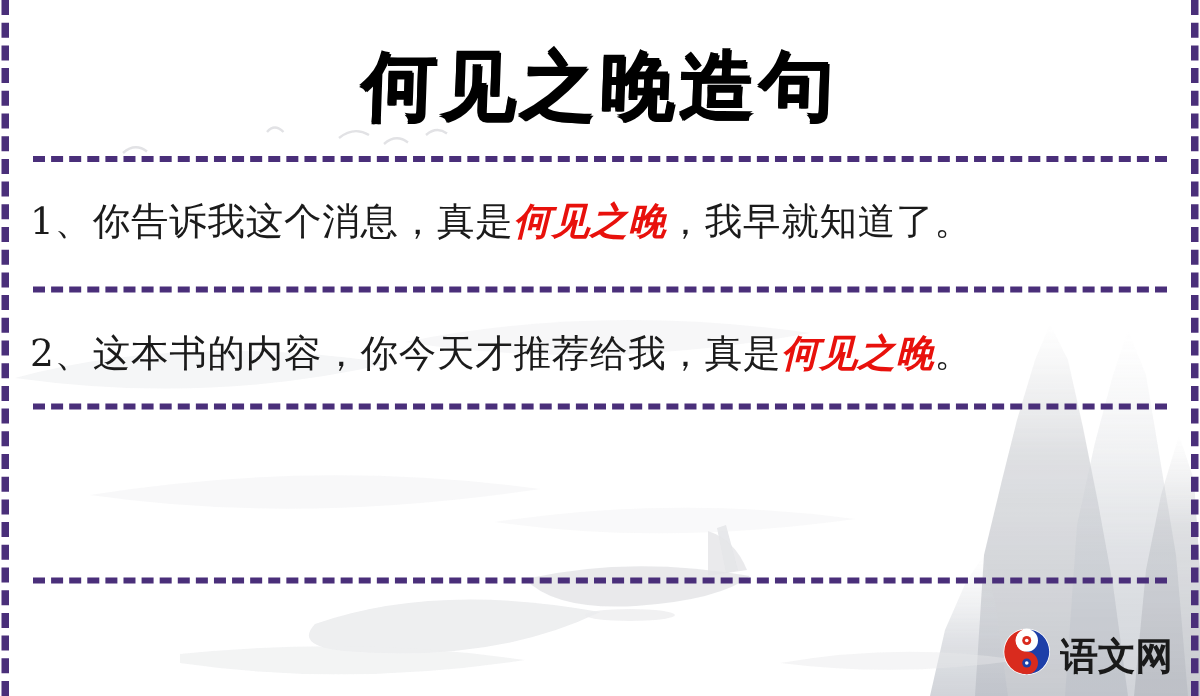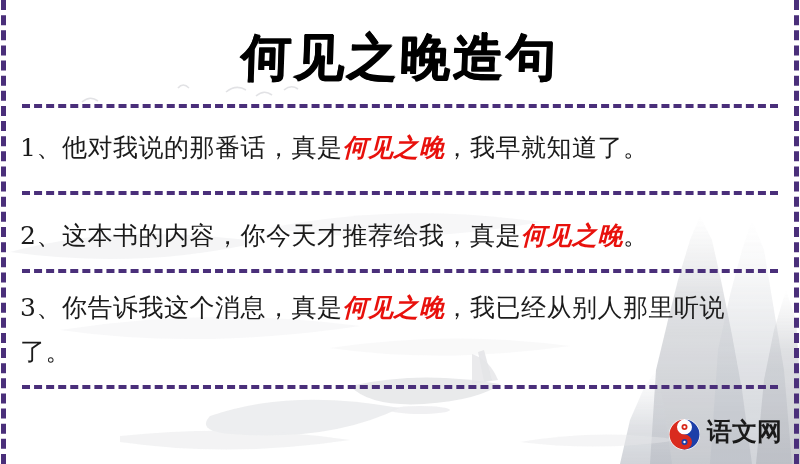--- a/index.html
+++ b/index.html
@@ -133,21 +133,21 @@
     font-weight: bold;
     font-style: italic;
   }
 
   
   .logo {
     position: absolute;
     right: 18px;
     bottom: 14px;
     display: flex;
-    align-items: flex-start;
+    align-items: flex-end;
     gap: 7px;
     z-index: 7;
   }
   .logo-mark {
     width: 31px;
     height: 31px;
     border-radius: 50%;
     position: relative;
     overflow: hidden;
     background: #ffffff;
@@ -224,25 +224,24 @@
 
   <div class="title-wrap">
     <div class="title">何见之晚造句</div>
   </div>
 
   <div class="sep sep-1"></div>
   <div class="sep sep-2"></div>
   <div class="sep sep-3"></div>
   <div class="sep sep-4"></div>
 
-  <div class="sentence s1"><span>1、</span><span>他对我说的那番话，真是</span><span class="kw">何见之晚</span><span>，我早就知道了。</span></div>
+  <div class="sentence s1"><span>1、</span><span>你告诉我这个消息，真是</span><span class="kw">何见之晚</span><span>，我早就知道了。</span></div>
 
   <div class="sentence s2"><span>2、</span><span>这本书的内容，你今天才推荐给我，真是</span><span class="kw">何见之晚</span><span>。</span></div>
 
-  <div class="sentence s3"><span>3、</span><span>你告诉我这个消息，真是</span><span class="kw">何见之晚</span><span>，我已经从别人那里听说了。</span></div>
 
   <div class="logo">
     <div class="logo-mark">
       <svg viewBox="0 0 62 62" width="31" height="31">
         <circle cx="31" cy="31" r="30" fill="#ffffff"></circle>
         <path d="M31 1 A30 30 0 0 1 31 61 A15 15 0 0 1 31 31 A15 15 0 0 0 31 1 Z" fill="#1d3fa8"></path>
         <path d="M31 1 A30 30 0 0 0 31 61 A15 15 0 0 0 31 31 A15 15 0 0 1 31 1 Z" fill="#d92b1e"></path>
         <circle cx="31" cy="16" r="6" fill="#d92b1e"></circle>
         <circle cx="31" cy="46" r="6" fill="#1d3fa8"></circle>
         <circle cx="31" cy="16" r="2.4" fill="#ffffff"></circle>

